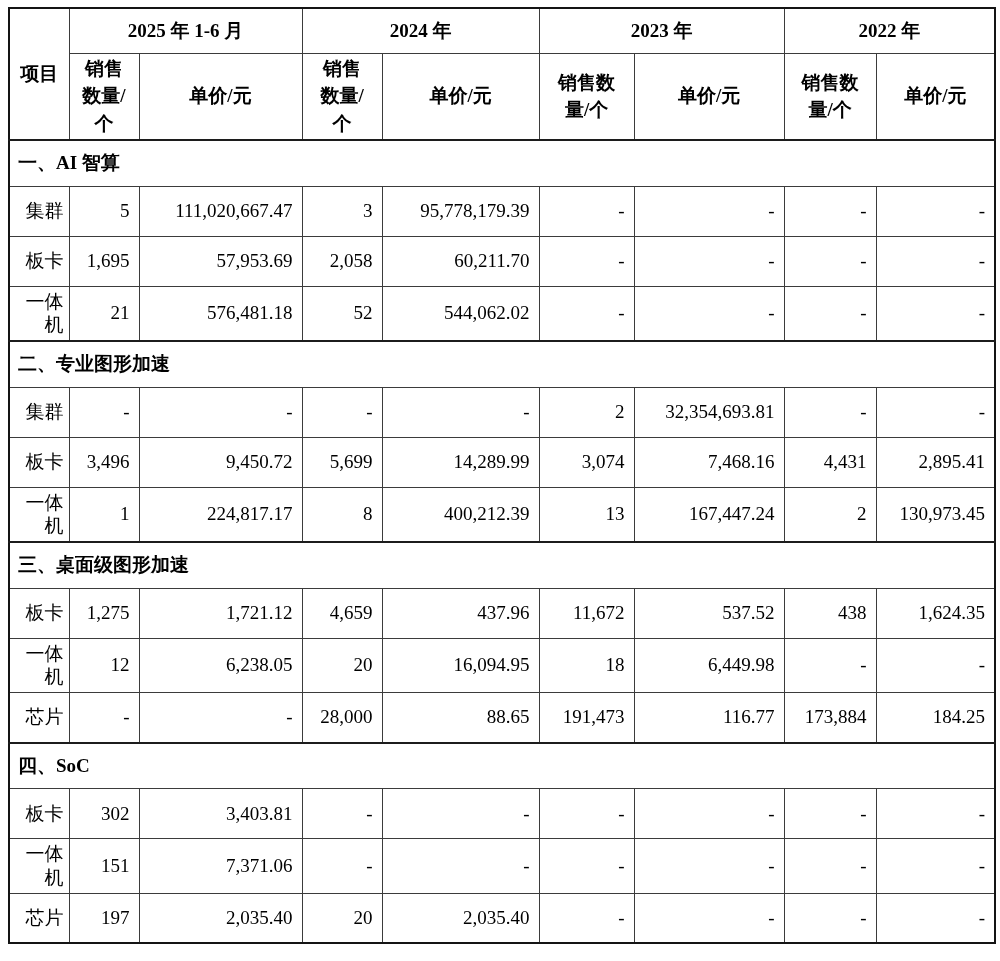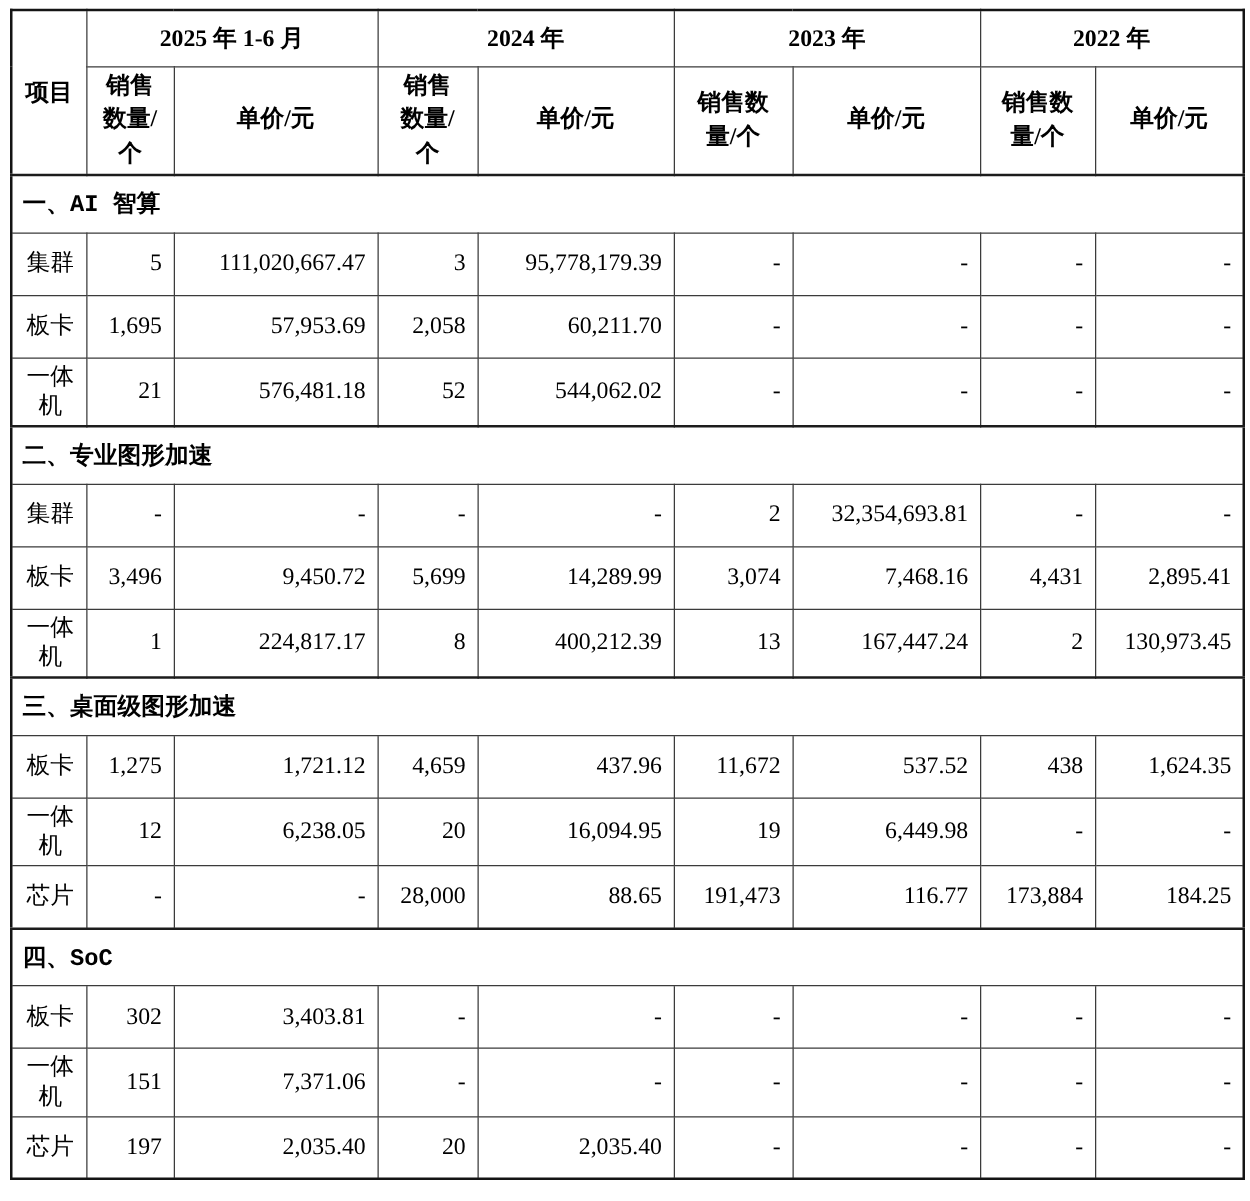--- a/index.html
+++ b/index.html
@@ -38,25 +38,24 @@
   th.item-head       { padding: 0 4px; margin-top: 24px; }
 
   td.section-cell {
     font-weight: bold;
     text-align: left;
     padding: 2px 8px;
     font-size: 19px;
     height: 46px;
     vertical-align: middle;
     border-top: 2.5px solid #1c1c1c;
-    font-family: Liberation Mono, monospace;
   }
   td.item-cell {
     font-size: 19px;
-    text-align: center;
+    text-align: right;
     vertical-align: middle;
     padding: 3px 5px 3px 7px;
     line-height: 1.25;
     word-break: break-all;
   }
   td.num-cell {
     font-size: 19px;
     text-align: right;
     vertical-align: middle;
     padding: 3px 9px 3px 3px;
@@ -185,21 +184,21 @@
           <td class="num-cell">537.52</td>
           <td class="num-cell">438</td>
           <td class="num-cell">1,624.35</td>
         </tr>
         <tr>
           <td class="item-cell">一体机</td>
           <td class="num-cell">12</td>
           <td class="num-cell">6,238.05</td>
           <td class="num-cell">20</td>
           <td class="num-cell">16,094.95</td>
-          <td class="num-cell">19</td>
+          <td class="num-cell">18</td>
           <td class="num-cell">6,449.98</td>
           <td class="num-cell">-</td>
           <td class="num-cell">-</td>
         </tr>
         <tr>
           <td class="item-cell">芯片</td>
           <td class="num-cell">-</td>
           <td class="num-cell">-</td>
           <td class="num-cell">28,000</td>
           <td class="num-cell">88.65</td>

